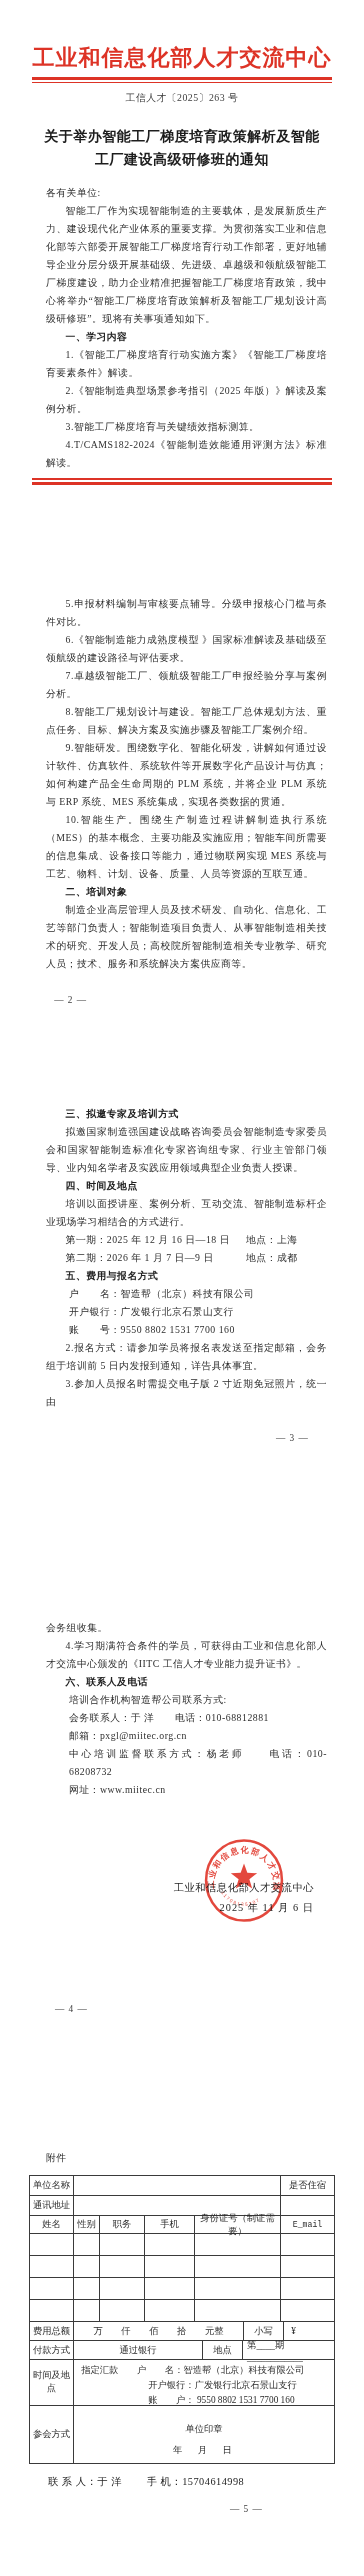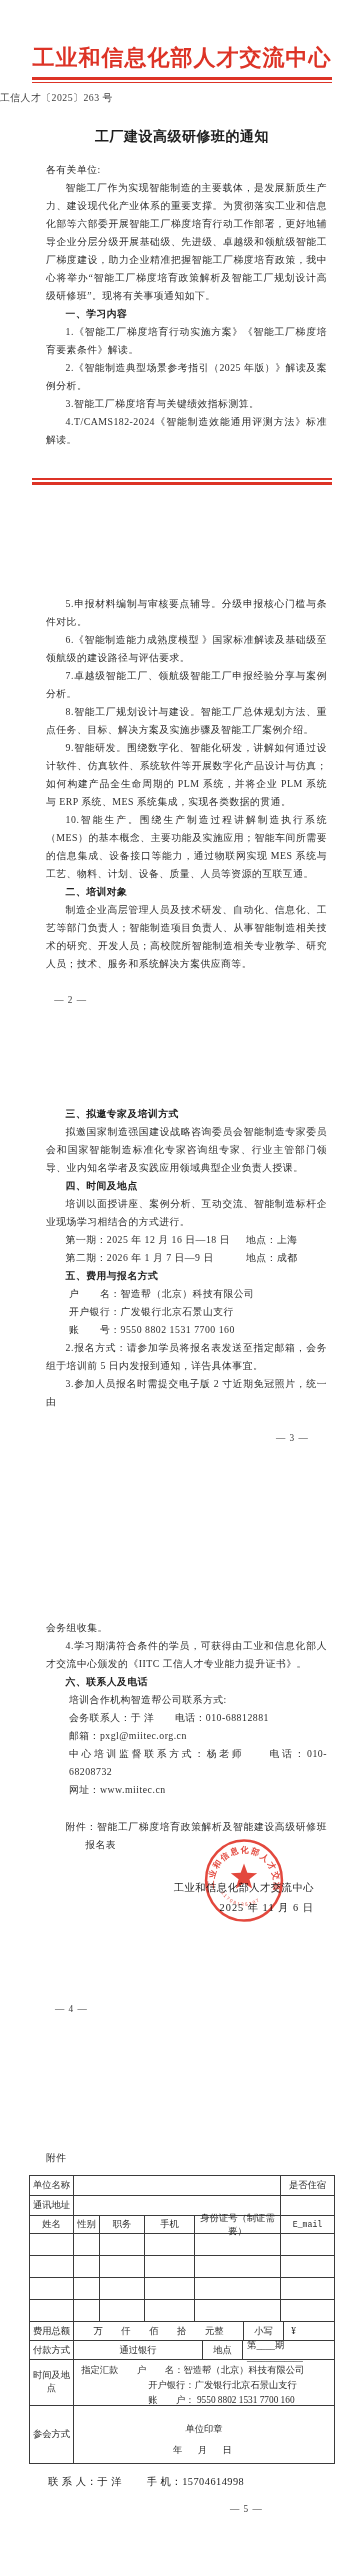--- a/index.html
+++ b/index.html
@@ -9,21 +9,21 @@
   }
   .page{position:absolute;left:0;width:364px;}
   
   .org-title{
     margin-top:45px;text-align:center;font-size:22px;font-weight:bold;
     color:#dd3326;letter-spacing:1px;line-height:25px;
   }
   .red-rules{width:300px;margin:7.2px auto 0 auto;}
   .red-rules .thick{height:2.6px;background:#dd3326;}
   .red-rules .thin{height:1.5px;background:#dd3326;margin-top:2.1px;}
-  .doc-no{margin-top:8.8px;text-align:left;font-size:9.8px;color:#3d3d3d;letter-spacing:0.5px;}
+  .doc-no{margin-top:8.8px;text-align:center;font-size:9.8px;color:#3d3d3d;letter-spacing:0.5px;}
   .notice-title{
     margin-top:19.6px;text-align:center;font-size:14px;font-weight:bold;
     line-height:23px;color:#1d1d1d;letter-spacing:0.5px;
   }
   
   .content{padding:0 37px 0 46px;}
   .bodyline{font-size:9.8px;line-height:18px;letter-spacing:0.5px;text-align:justify;margin:0;}
   .para{text-indent:2em;}
   .noindent{text-indent:0;}
   .heading{
@@ -76,20 +76,21 @@
 <body>
 
 <div class="page" style="top:0;height:595px;">
   <div class="org-title">工业和信息化部人才交流中心</div>
   <div class="red-rules">
     <div class="thick"></div>
     <div class="thin"></div>
   </div>
   <div class="doc-no">工信人才〔2025〕263 号</div>
   <div class="notice-title">
+    <div>关于举办智能工厂梯度培育政策解析及智能</div>
     <div>工厂建设高级研修班的通知</div>
   </div>
   <div class="content">
     <p class="bodyline noindent salutation">各有关单位:</p>
     <p class="bodyline para">智能工厂作为实现智能制造的主要载体，是发展新质生产力、建设现代化产业体系的重要支撑。为贯彻落实工业和信息化部等六部委开展智能工厂梯度培育行动工作部署，更好地辅导企业分层分级开展基础级、先进级、卓越级和领航级智能工厂梯度建设，助力企业精准把握智能工厂梯度培育政策，我中心将举办“智能工厂梯度培育政策解析及智能工厂规划设计高级研修班”。现将有关事项通知如下。</p>
     <p class="bodyline heading">一、学习内容</p>
     <p class="bodyline para">1.《智能工厂梯度培育行动实施方案》《智能工厂梯度培育要素条件》解读。</p>
     <p class="bodyline para">2.《智能制造典型场景参考指引（2025 年版）》解读及案例分析。</p>
     <p class="bodyline para">3.智能工厂梯度培育与关键绩效指标测算。</p>
     <p class="bodyline para">4.T/CAMS182-2024《智能制造效能通用评测方法》标准解读。</p>
@@ -135,21 +136,20 @@
 <div class="page" style="top:1619px;height:512px;">
   <div class="content">
     <p class="bodyline noindent">会务组收集。</p>
     <p class="bodyline para">4.学习期满符合条件的学员，可获得由工业和信息化部人才交流中心颁发的《IITC 工信人才专业能力提升证书》。</p>
     <p class="bodyline heading">六、联系人及电话</p>
     <p class="bodyline ind">培训合作机构智造帮公司联系方式:</p>
     <p class="bodyline ind">会务联系人：于 洋　　电话：010-68812881</p>
     <p class="bodyline ind">邮箱：pxgl@miitec.org.cn</p>
     <p class="bodyline ind">中心培训监督联系方式：杨老师　　电话：010-68208732</p>
     <p class="bodyline ind">网址：www.miitec.cn</p>
-    <p class="bodyline" style="margin-top:18.5px;padding-left:2em;text-indent:-2em;margin-left:2em;">附件：智能工厂梯度培育政策解析及智能建设高级研修班报名表</p>
   </div>
   <div class="issuer-line">工业和信息化部人才交流中心</div>
   <div class="issue-date">2025 年 11 月 6 日</div>
   <svg class="seal-svg" width="82" height="87" viewBox="0 0 160 168">
     <ellipse cx="80" cy="84" rx="74" ry="78" fill="none" stroke="#e03428" stroke-width="5"></ellipse>
     <polygon transform="translate(80,78)" fill="#e03428" points="0,-27 6.5,-8.9 25.7,-8.3 10.5,3.4 15.9,21.8 0,11 -15.9,21.8 -10.5,3.4 -25.7,-8.3 -6.5,-8.9"></polygon>
     <defs>
       <path id="sealTopArc" d="M 22 104 A 59 63 0 1 1 138 104" fill="none"></path>
       <path id="sealBotArc" d="M 34 106 A 54 58 0 0 0 126 106" fill="none"></path>
     </defs>

